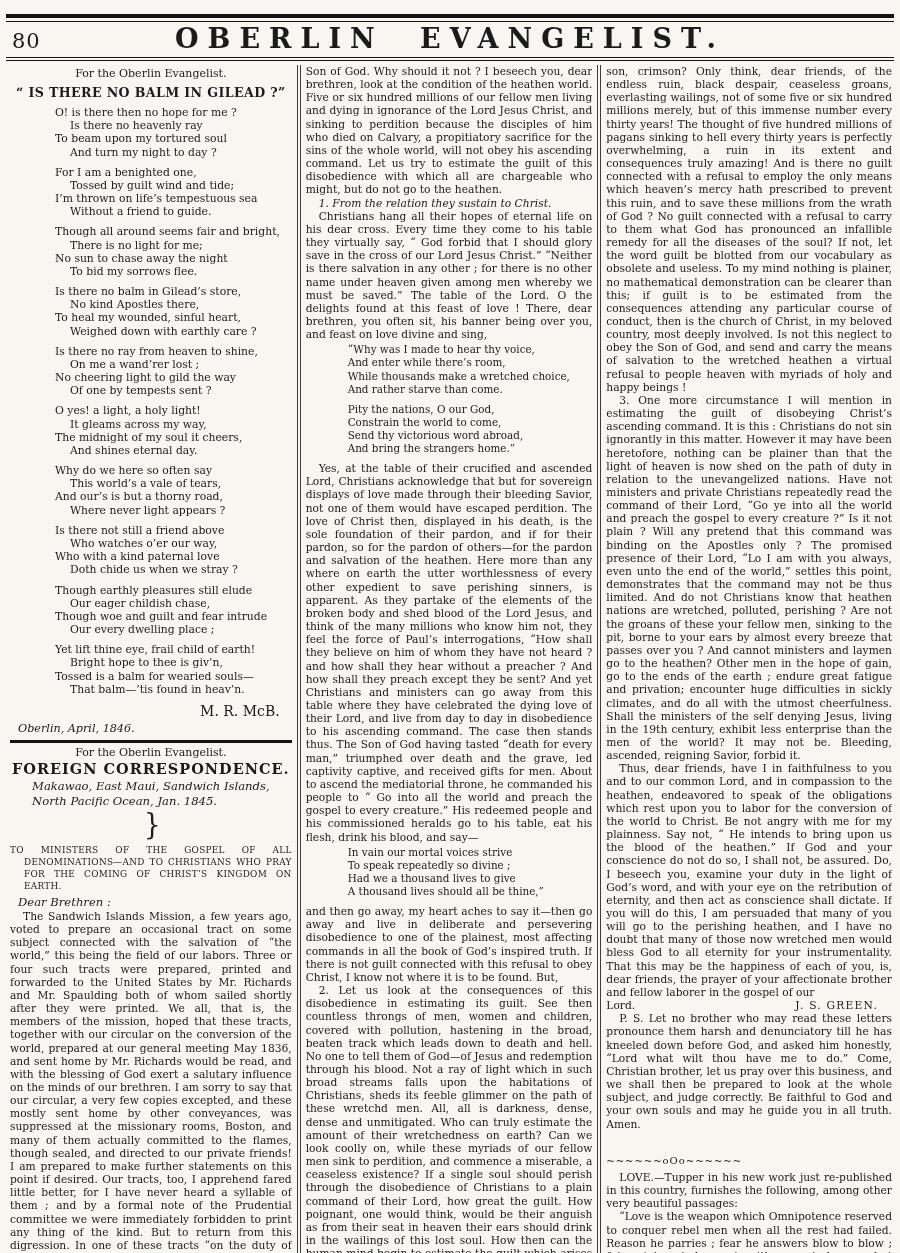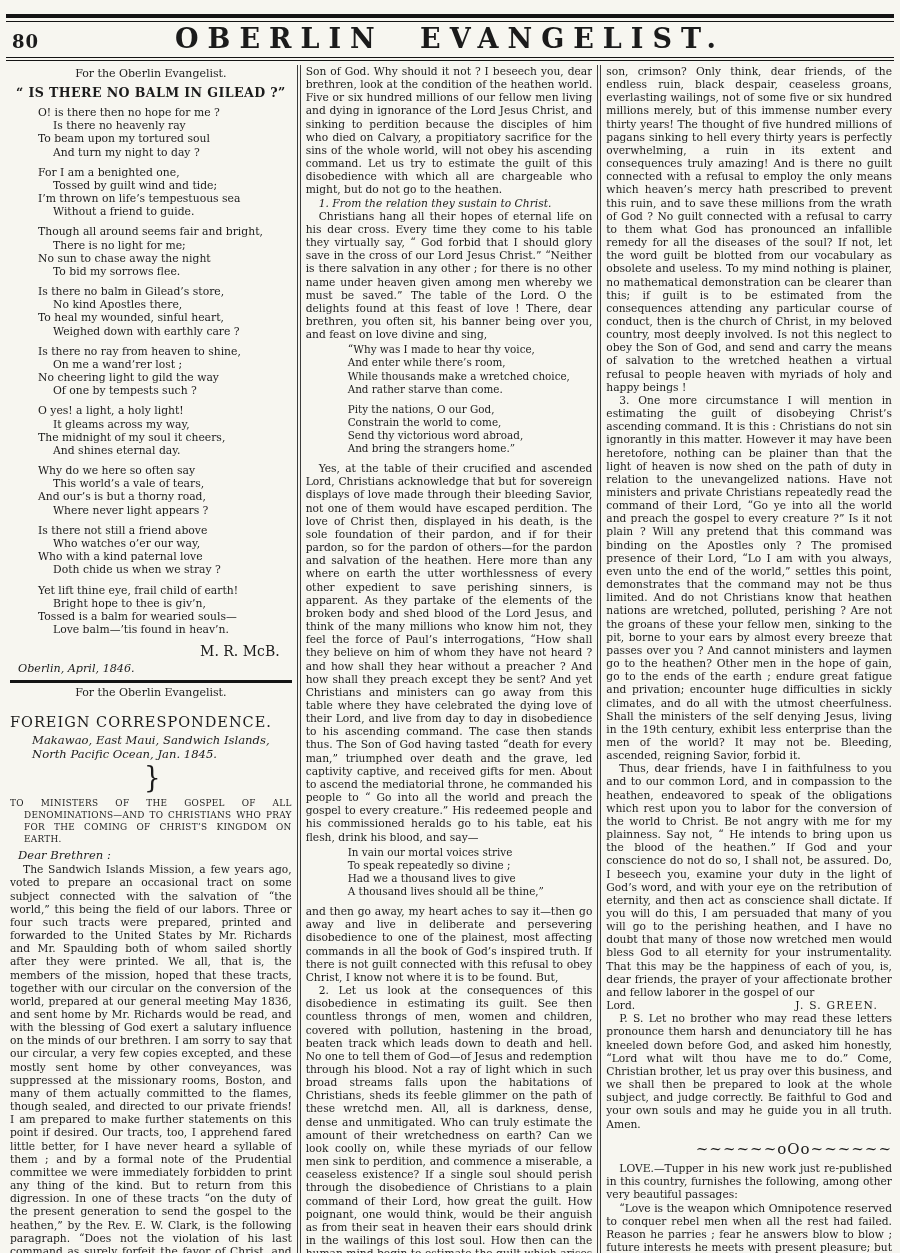--- a/index.html
+++ b/index.html
@@ -3,52 +3,52 @@
 <meta charset="utf-8">
 <style>
   html,body { margin:0; padding:0; background:#d8d6cf; }
   .page {
     position:relative; width:900px; height:1253px; margin:0 auto;
     background:#f7f6f0; color:#1b1b1b; overflow:hidden;
     font-family:"DejaVu Serif","Liberation Serif",serif;
   }
   .top-rule { margin:14px 6px 0 6px; height:3px; border-top:4px solid #141414; border-bottom:1px solid #141414; }
   .masthead-row { display:flex; align-items:baseline; padding:1px 12px 0 12px; }
-  .page-number { width:70px; font-size:18px; font-weight:bold; letter-spacing:1px; }
+  .page-number { width:70px; font-size:21px; font-weight:normal; letter-spacing:1px; }
   .masthead { flex:1; text-align:center; font-size:27px; font-weight:bold; letter-spacing:9px; word-spacing:18px; }
   .masthead-spacer { width:70px; }
   .header-rule { margin:3px 6px 0 6px; height:2px; border-top:1px solid #141414; border-bottom:1px solid #141414; }
 
   .columns { display:flex; align-items:stretch; padding:4px 8px 0 10px; height:1192px; }
   .col { overflow:hidden; }
   .col-1 { width:283px; }
   .col-2 { width:288px; }
   .col-3 { width:287px; }
   .vrule { width:2px; border-left:1px solid #3c3c3c; border-right:1px solid #3c3c3c; margin:0 5px; }
 
   .blk { font-size:10.7px; line-height:1.23; }
   .center-small { text-align:center; font-size:11px; margin-top:2px; }
   .poem-title { text-align:center; font-weight:bold; font-size:12.6px; letter-spacing:0.4px; margin:4px 0 6px 0; }
-  .stanza { margin:0 0 7px 28px; font-size:10.8px; line-height:1.22; }
+  .stanza { margin:0 0 7px 45px; font-size:10.8px; line-height:1.22; }
   .stanza .pline:nth-child(even) { padding-left:15px; }
   .sig-right { text-align:right; font-weight:normal; font-size:14px; padding-right:12px; margin-top:1px; }
   .dateline-italic { font-style:italic; font-size:11.2px; margin:2px 0 3px 8px; }
   .hrule { height:0; border-top:3px solid #141414; margin:4px 0 3px 0; }
-  .heading { text-align:left; font-weight:normal; font-size:14.5px; letter-spacing:1px; margin:14px 0 1px 0; }
+  .heading { text-align:center; font-weight:bold; font-size:14.5px; letter-spacing:1px; margin:1px 0 1px 0; }
   .brace-dateline { display:flex; justify-content:center; align-items:center; font-style:italic; font-size:11.6px; line-height:1.25; margin:1px 0 2px 0;flex-direction:column; }
   .brace { font-size:26px; font-style:normal; margin-left:3px; transform:scaleY(1.15); }
   .smallcaps { font-size:8.9px; letter-spacing:0.3px; line-height:1.35; text-align:justify; padding-left:14px; text-indent:-14px; margin-top:3px; }
   .salutation { font-style:italic; font-size:11.6px; margin:3px 0 1px 8px; }
   .body { text-align:justify; text-indent:13px; }
   .body-noindent { text-align:justify; }
   .body-italic { font-style:italic; text-indent:13px; }
   .hymn { margin:2px 0 7px 42px; font-size:10.4px; line-height:1.26; }
   .sig-line { display:flex; justify-content:space-between; font-size:10.7px; line-height:1.23; padding-right:14px; }
   .sig-name { letter-spacing:1.2px; }
-  .divider { text-align:right; font-size:15px; letter-spacing:1px; margin:9px 0 4px 0; }
+  .divider { text-align:left; font-size:10px; letter-spacing:1px; margin:24px 0 4px 0; }
 </style>
 </head>
 <body>
 
 <div class="page">
   <div class="top-rule"></div>
   <div class="masthead-row">
     <div class="page-number">80</div>
     <div class="masthead">OBERLIN EVANGELIST.</div>
     <div class="masthead-spacer"></div>
@@ -80,45 +80,51 @@
         <div class="blk stanza">
           <div class="pline">Is there no balm in Gilead’s store,</div>
           <div class="pline">No kind Apostles there,</div>
           <div class="pline">To heal my wounded, sinful heart,</div>
           <div class="pline">Weighed down with earthly care ?</div>
         </div>
         <div class="blk stanza">
           <div class="pline">Is there no ray from heaven to shine,</div>
           <div class="pline">On me a wand’rer lost ;</div>
           <div class="pline">No cheering light to gild the way</div>
-          <div class="pline">Of one by tempests such ?</div>
+          <div class="pline">Of one by tempests sent ?</div>
         </div>
         <div class="blk stanza">
           <div class="pline">O yes! a light, a holy light!</div>
           <div class="pline">It gleams across my way,</div>
           <div class="pline">The midnight of my soul it cheers,</div>
           <div class="pline">And shines eternal day.</div>
         </div>
         <div class="blk stanza">
           <div class="pline">Why do we here so often say</div>
           <div class="pline">This world’s a vale of tears,</div>
           <div class="pline">And our’s is but a thorny road,</div>
           <div class="pline">Where never light appears ?</div>
         </div>
         <div class="blk stanza">
           <div class="pline">Is there not still a friend above</div>
           <div class="pline">Who watches o’er our way,</div>
           <div class="pline">Who with a kind paternal love</div>
           <div class="pline">Doth chide us when we stray ?</div>
         </div>
         <div class="blk stanza">
+          <div class="pline">Though earthly pleasures still elude</div>
+          <div class="pline">Our eager childish chase,</div>
+          <div class="pline">Though woe and guilt and fear intrude</div>
+          <div class="pline">Our every dwelling place ;</div>
+        </div>
+        <div class="blk stanza">
           <div class="pline">Yet lift thine eye, frail child of earth!</div>
           <div class="pline">Bright hope to thee is giv’n,</div>
           <div class="pline">Tossed is a balm for wearied souls—</div>
-          <div class="pline">Love balm—’tis found in heav’n.</div>
+          <div class="pline">That balm—’tis found in heav’n.</div>
         </div>
         <div class="blk sig-right">M. R. McB.</div>
         <div class="blk dateline-italic">Oberlin, April, 1846.</div>
         <div class="blk hrule"></div>
         <div class="blk center-small">For the Oberlin Evangelist.</div>
         <div class="blk heading">FOREIGN CORRESPONDENCE.</div>
         <div class="blk brace-dateline">
           <div>
             <div>Makawao, East Maui, Sandwich Islands,</div>
             <div>North Pacific Ocean, Jan. 1845.</div>

